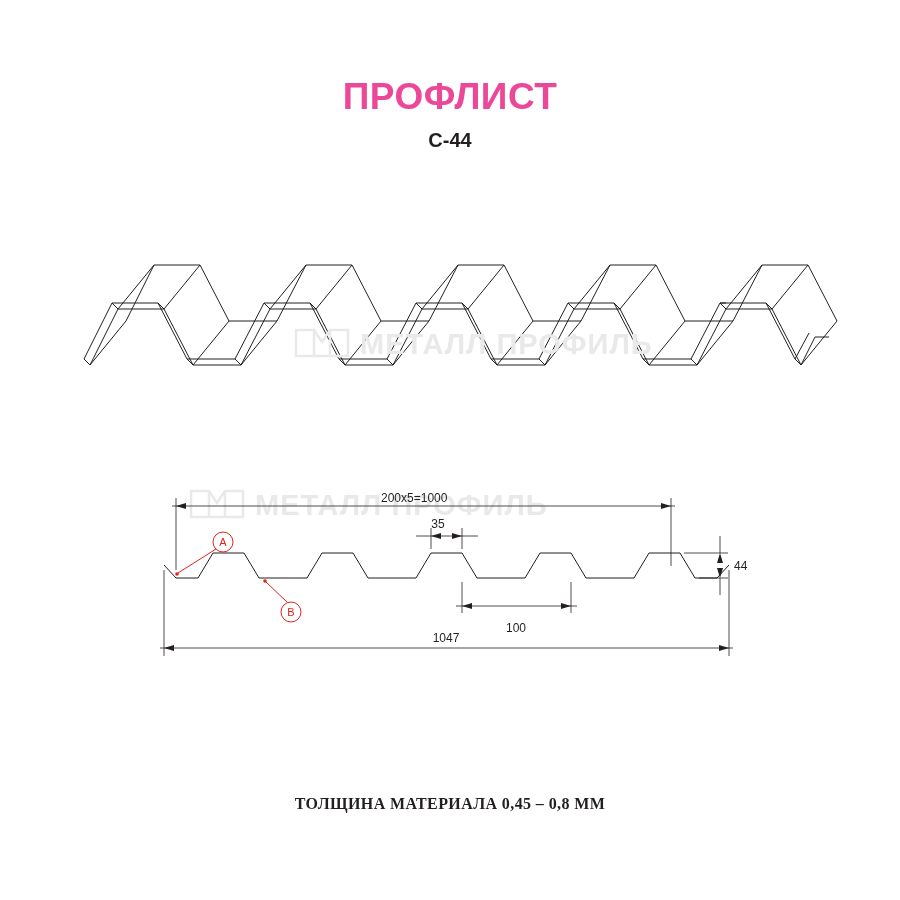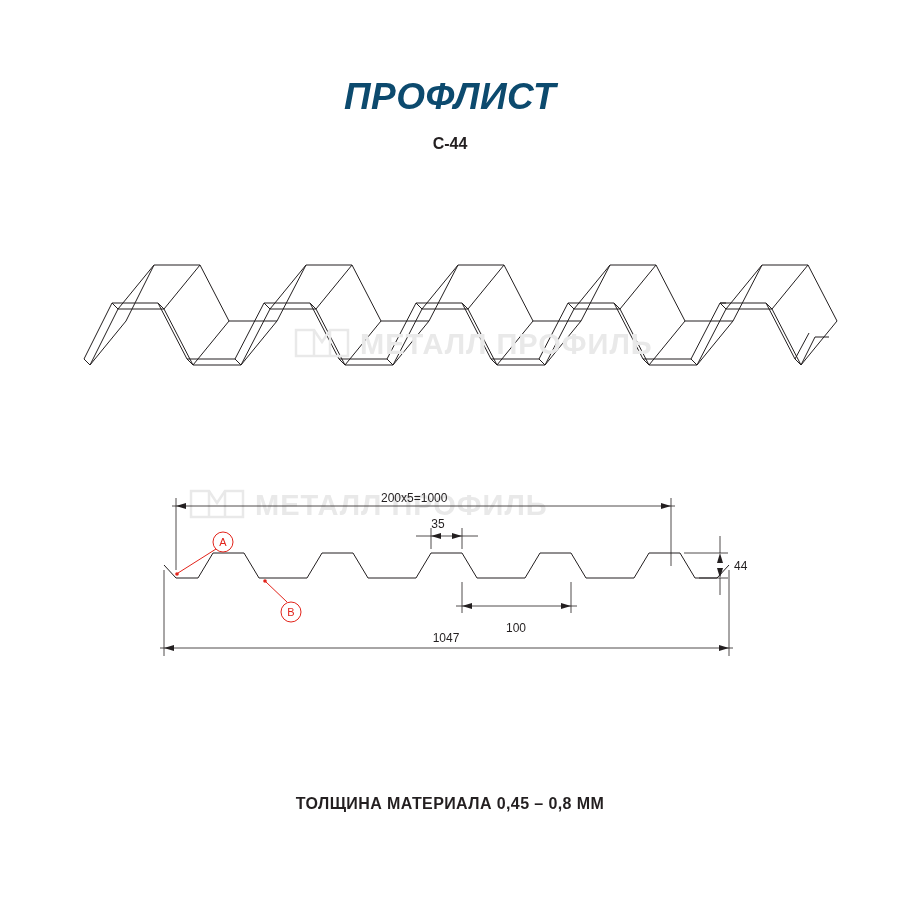--- a/index.html
+++ b/index.html
@@ -25,27 +25,26 @@
     position: absolute;
     top: 78px;
     left: 0;
     width: 900px;
     text-align: center;
   }
   .main-title {
     font-size: 37px;
     font-weight: bold;
     letter-spacing: 0.5px;
-    color: #0c4a6e;
+    color: #ec4899;
     line-height: 1.05;
-    font-style: italic;
   }
   .sub-title {
-    margin-top: 18px;
-    font-size: 16px;
+    margin-top: 12px;
+    font-size: 20px;
     font-weight: bold;
     color: #231f20;
   }
   
   .view3d {
     position: absolute;
     top: 215px;
     left: 60px;
     width: 780px;
     height: 200px;
@@ -70,20 +69,21 @@
   .footer {
     position: absolute;
     top: 795px;
     left: 0;
     width: 900px;
     text-align: center;
     font-size: 16px;
     font-weight: bold;
     letter-spacing: 0.4px;
     color: #231f20;
+    font-family: Liberation Serif, serif;
   }
   svg { display: block; overflow: visible; }
   .ln { fill: none; stroke: #231f20; stroke-width: 1; }
   .dim { fill: none; stroke: #231f20; stroke-width: 0.8; }
   .redln { fill: none; stroke: #e2231a; stroke-width: 1; }
   .redtxt { fill: #e2231a; font-size: 11px; font-family: "Liberation Sans", sans-serif; }
   .dimtxt { fill: #231f20; font-size: 12px; font-family: "Liberation Sans", sans-serif; }
   .wmtxt {
     fill: #e9e9e9;
     font-size: 29px;

